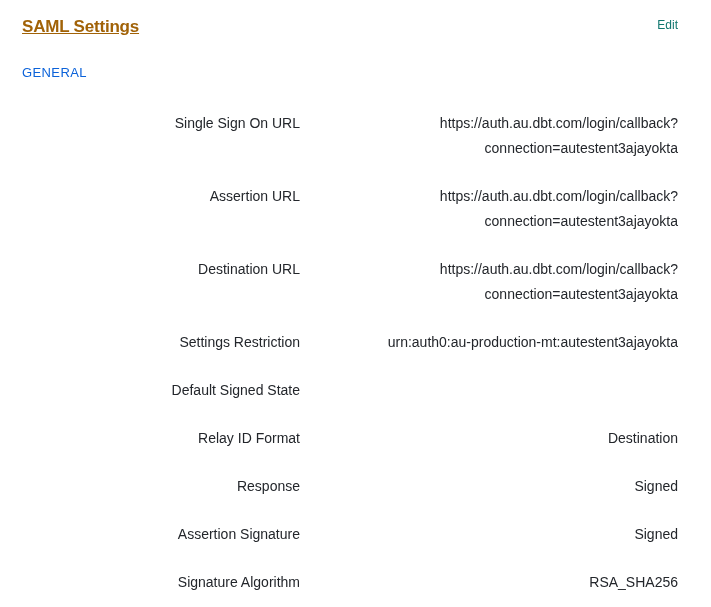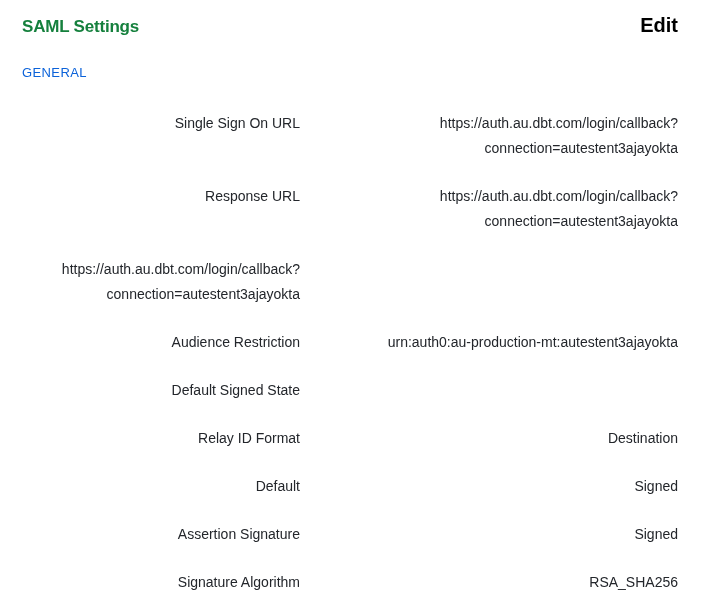--- a/index.html
+++ b/index.html
@@ -17,28 +17,29 @@
   }
   .header-bar {
     display: flex;
     justify-content: space-between;
     align-items: flex-start;
   }
   .page-title {
     font-size: 17px;
     line-height: 26px;
     font-weight: 700;
-    color: #15803d;
+    color: #a16207;
     letter-spacing: -0.2px;
+    text-decoration: underline;
   }
   .edit-link {
-    font-size: 20px;
+    font-size: 12px;
     line-height: 22px;
-    font-weight: 700;
-    color: #000000;
+    font-weight: 400;
+    color: #0f766e;
     text-decoration: none;
     cursor: pointer;
     background: none;
     border: none;
     font-family: inherit;
   }
   .section-label {
     margin-top: 25px;
     font-size: 13px;
     line-height: 15px;
@@ -83,46 +84,47 @@
 
   <div class="rows">
 
     <div class="row">
       <div class="row-label">Single Sign On URL</div>
       <div class="row-value">https://auth.au.dbt.com/login/callback?
 connection=autestent3ajayokta</div>
     </div>
 
     <div class="row">
-      <div class="row-label">Response URL</div>
+      <div class="row-label">Assertion URL</div>
       <div class="row-value">https://auth.au.dbt.com/login/callback?
 connection=autestent3ajayokta</div>
     </div>
 
     <div class="row">
+      <div class="row-label">Destination URL</div>
       <div class="row-value">https://auth.au.dbt.com/login/callback?
 connection=autestent3ajayokta</div>
     </div>
 
     <div class="row">
-      <div class="row-label">Audience Restriction</div>
+      <div class="row-label">Settings Restriction</div>
       <div class="row-value">urn:auth0:au-production-mt:autestent3ajayokta</div>
     </div>
 
     <div class="row">
       <div class="row-label">Default Signed State</div>
     </div>
 
     <div class="row">
       <div class="row-label">Relay ID Format</div>
       <div class="row-value">Destination</div>
     </div>
 
     <div class="row">
-      <div class="row-label">Default</div>
+      <div class="row-label">Response</div>
       <div class="row-value">Signed</div>
     </div>
 
     <div class="row">
       <div class="row-label">Assertion Signature</div>
       <div class="row-value">Signed</div>
     </div>
 
     <div class="row">
       <div class="row-label">Signature Algorithm</div>

